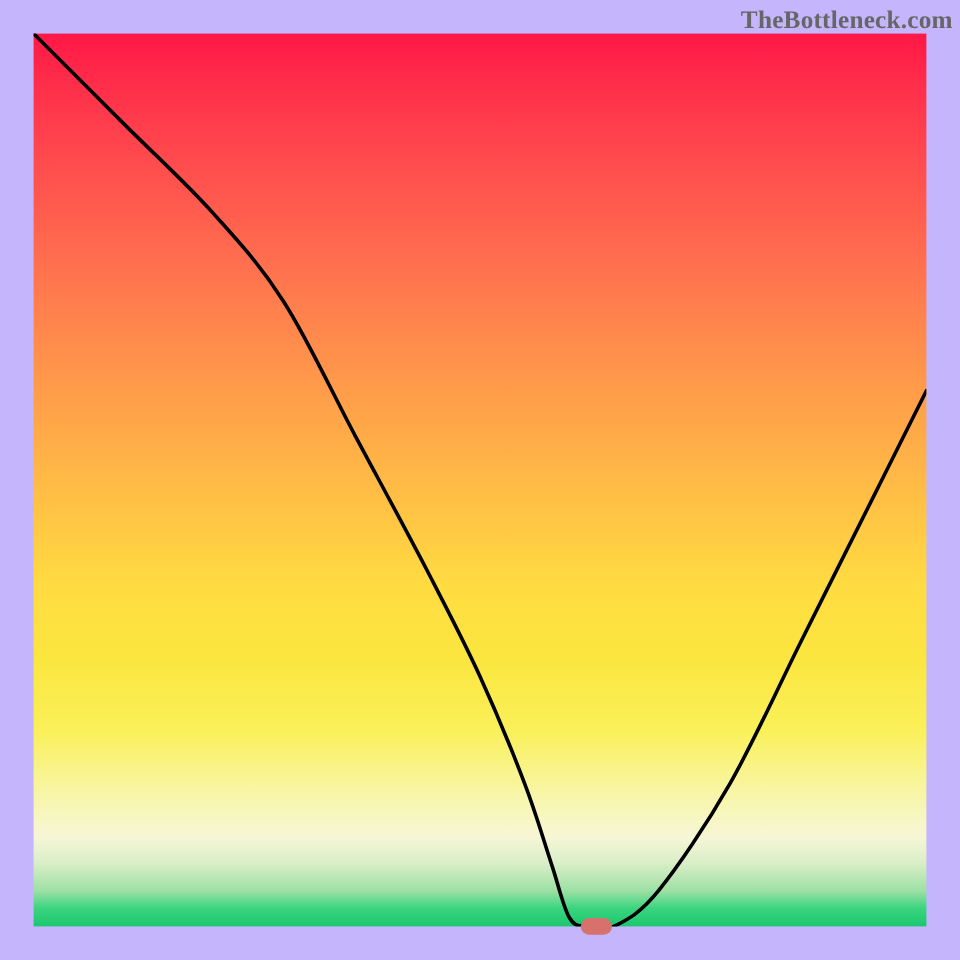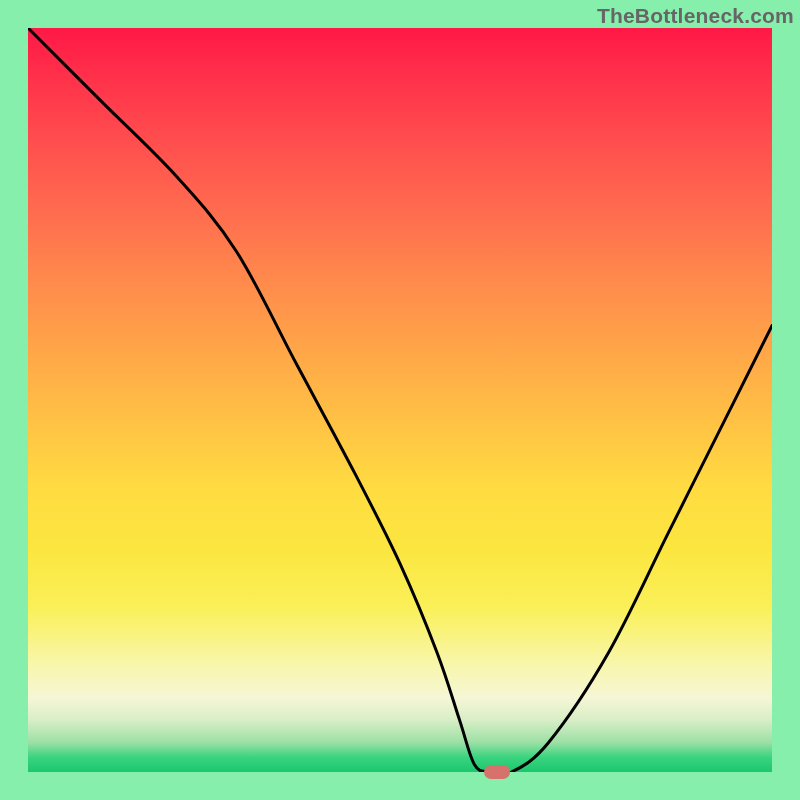--- a/index.html
+++ b/index.html
@@ -8,21 +8,22 @@
     width: 800px;
     height: 800px;
     background: #000;
     overflow: hidden;
     font-family: Arial, Helvetica, sans-serif;
   }
   .frame {
     position: relative;
     width: 800px;
     height: 800px;
-    background: #86efac;
+    background: #c4b5fd;
+    font-family: Liberation Serif, serif;
   }
   .plot-area {
     position: absolute;
     left: 28px;
     top: 28px;
     width: 744px;
     height: 744px;
     
     background: linear-gradient(
       to bottom,

